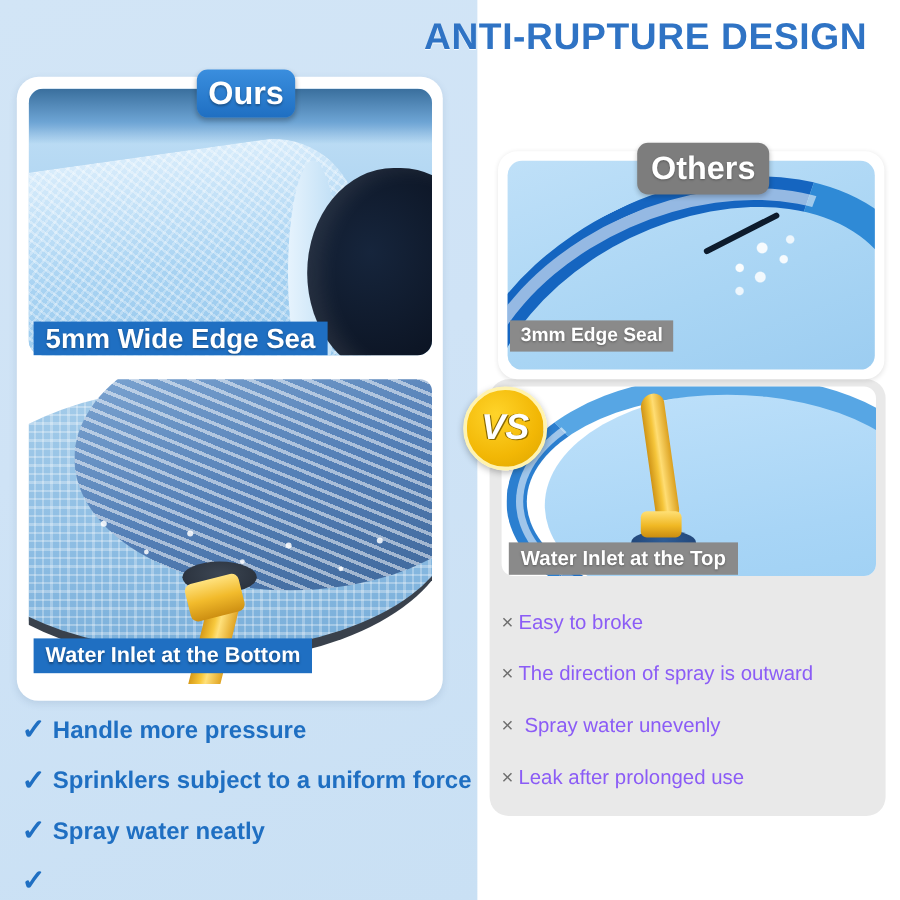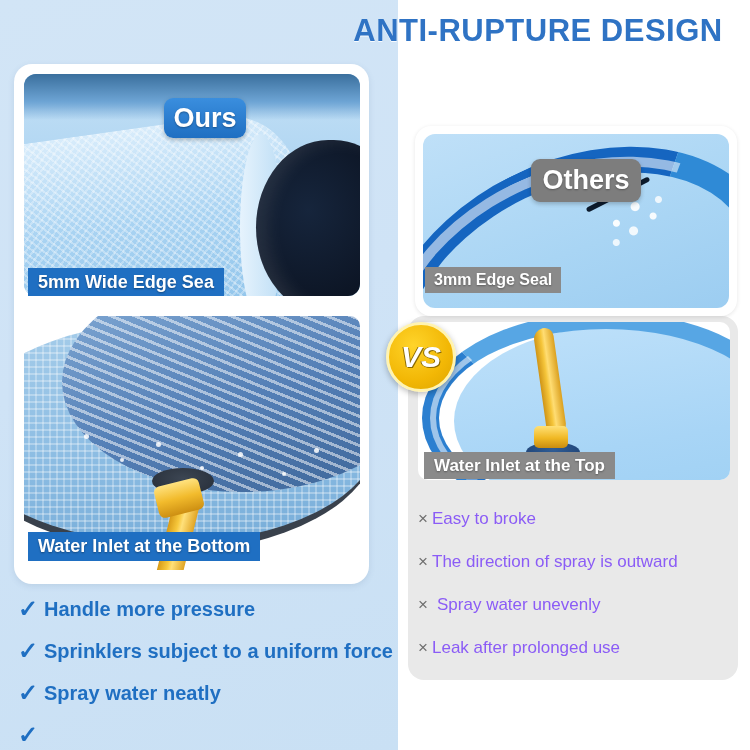--- a/index.html
+++ b/index.html
@@ -172,41 +172,40 @@
   .hose2-port{
     position:absolute;left:108px;top:120px;width:54px;height:20px;border-radius:50%;
     background:radial-gradient(ellipse at 50% 40%,#2f5d96 0%,#1d3f70 100%);
   }
 
   
   .badge{
     position:absolute;display:flex;align-items:center;justify-content:center;
     color:#ffffff;font-weight:bold;border-radius:9px;
     text-shadow:0 1px 2px rgba(0,0,0,.30);
-    margin-top:40px;
   }
   .badge-ours{
     left:164px;top:58px;width:82px;height:40px;font-size:27px;
     background:linear-gradient(180deg,#3a8ede 0%,#1f6fc2 100%);
     box-shadow:0 2px 4px rgba(0,0,0,.25);
   }
   .badge-others{
     left:531px;top:119px;width:110px;height:43px;font-size:27px;
     background:#7d7d7d;box-shadow:0 2px 4px rgba(0,0,0,.22);
   }
 
   
   .cap{
     position:absolute;display:flex;align-items:center;
     color:#ffffff;font-weight:bold;white-space:nowrap;
     text-shadow:0 1px 2px rgba(0,0,0,.35);
   }
   .cap-blue{background:#1f6fc2;}
   .cap-gray{background:#8a8a8a;}
-  .cap1{left:28px;top:268px;height:28px;padding:0 10px;font-size:18px;}
+  .cap1{left:28px;top:268px;height:28px;padding:0 10px;font-size:23px;}
   .cap2{left:425px;top:267px;height:26px;padding:0 9px;font-size:16px;}
   .cap3{left:28px;top:532px;height:29px;padding:0 10px;font-size:18px;}
   .cap4{left:424px;top:452px;height:27px;padding:0 10px;font-size:17px;}
 
   
   .vs{
     position:absolute;left:386px;top:322px;width:64px;height:64px;border-radius:50%;
     background:radial-gradient(circle at 38% 32%,#ffd42a 0%,#f2b705 60%,#dca400 100%);
     border:3px solid #fff3b0;
     box-shadow:0 2px 6px rgba(0,0,0,.28);

